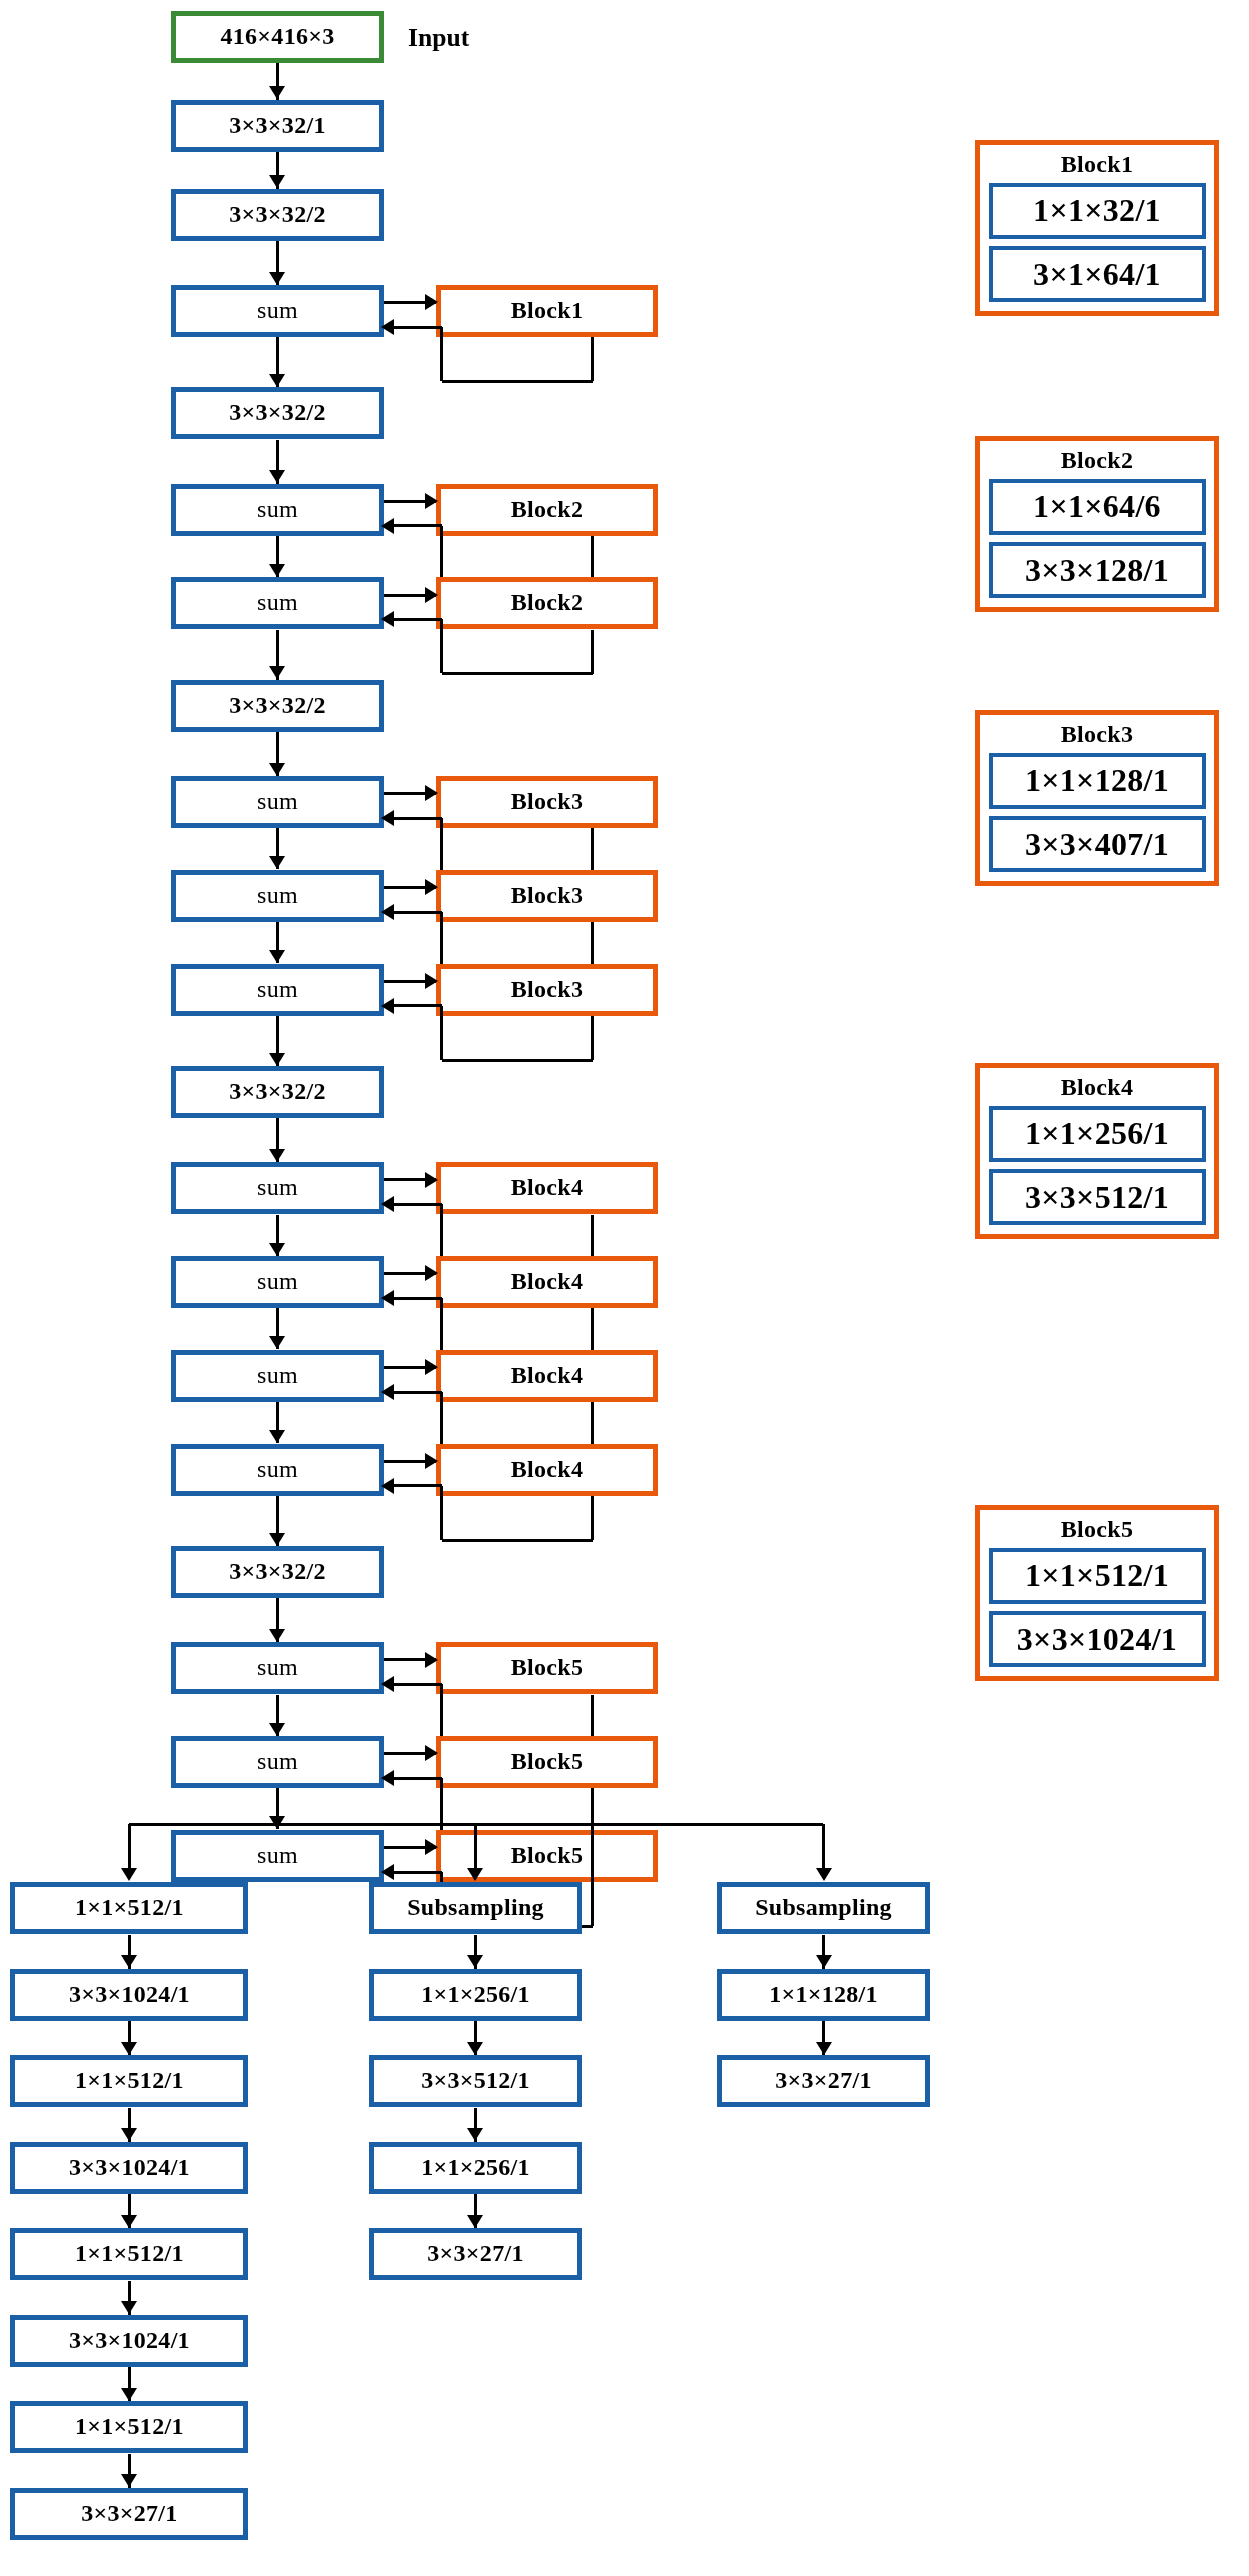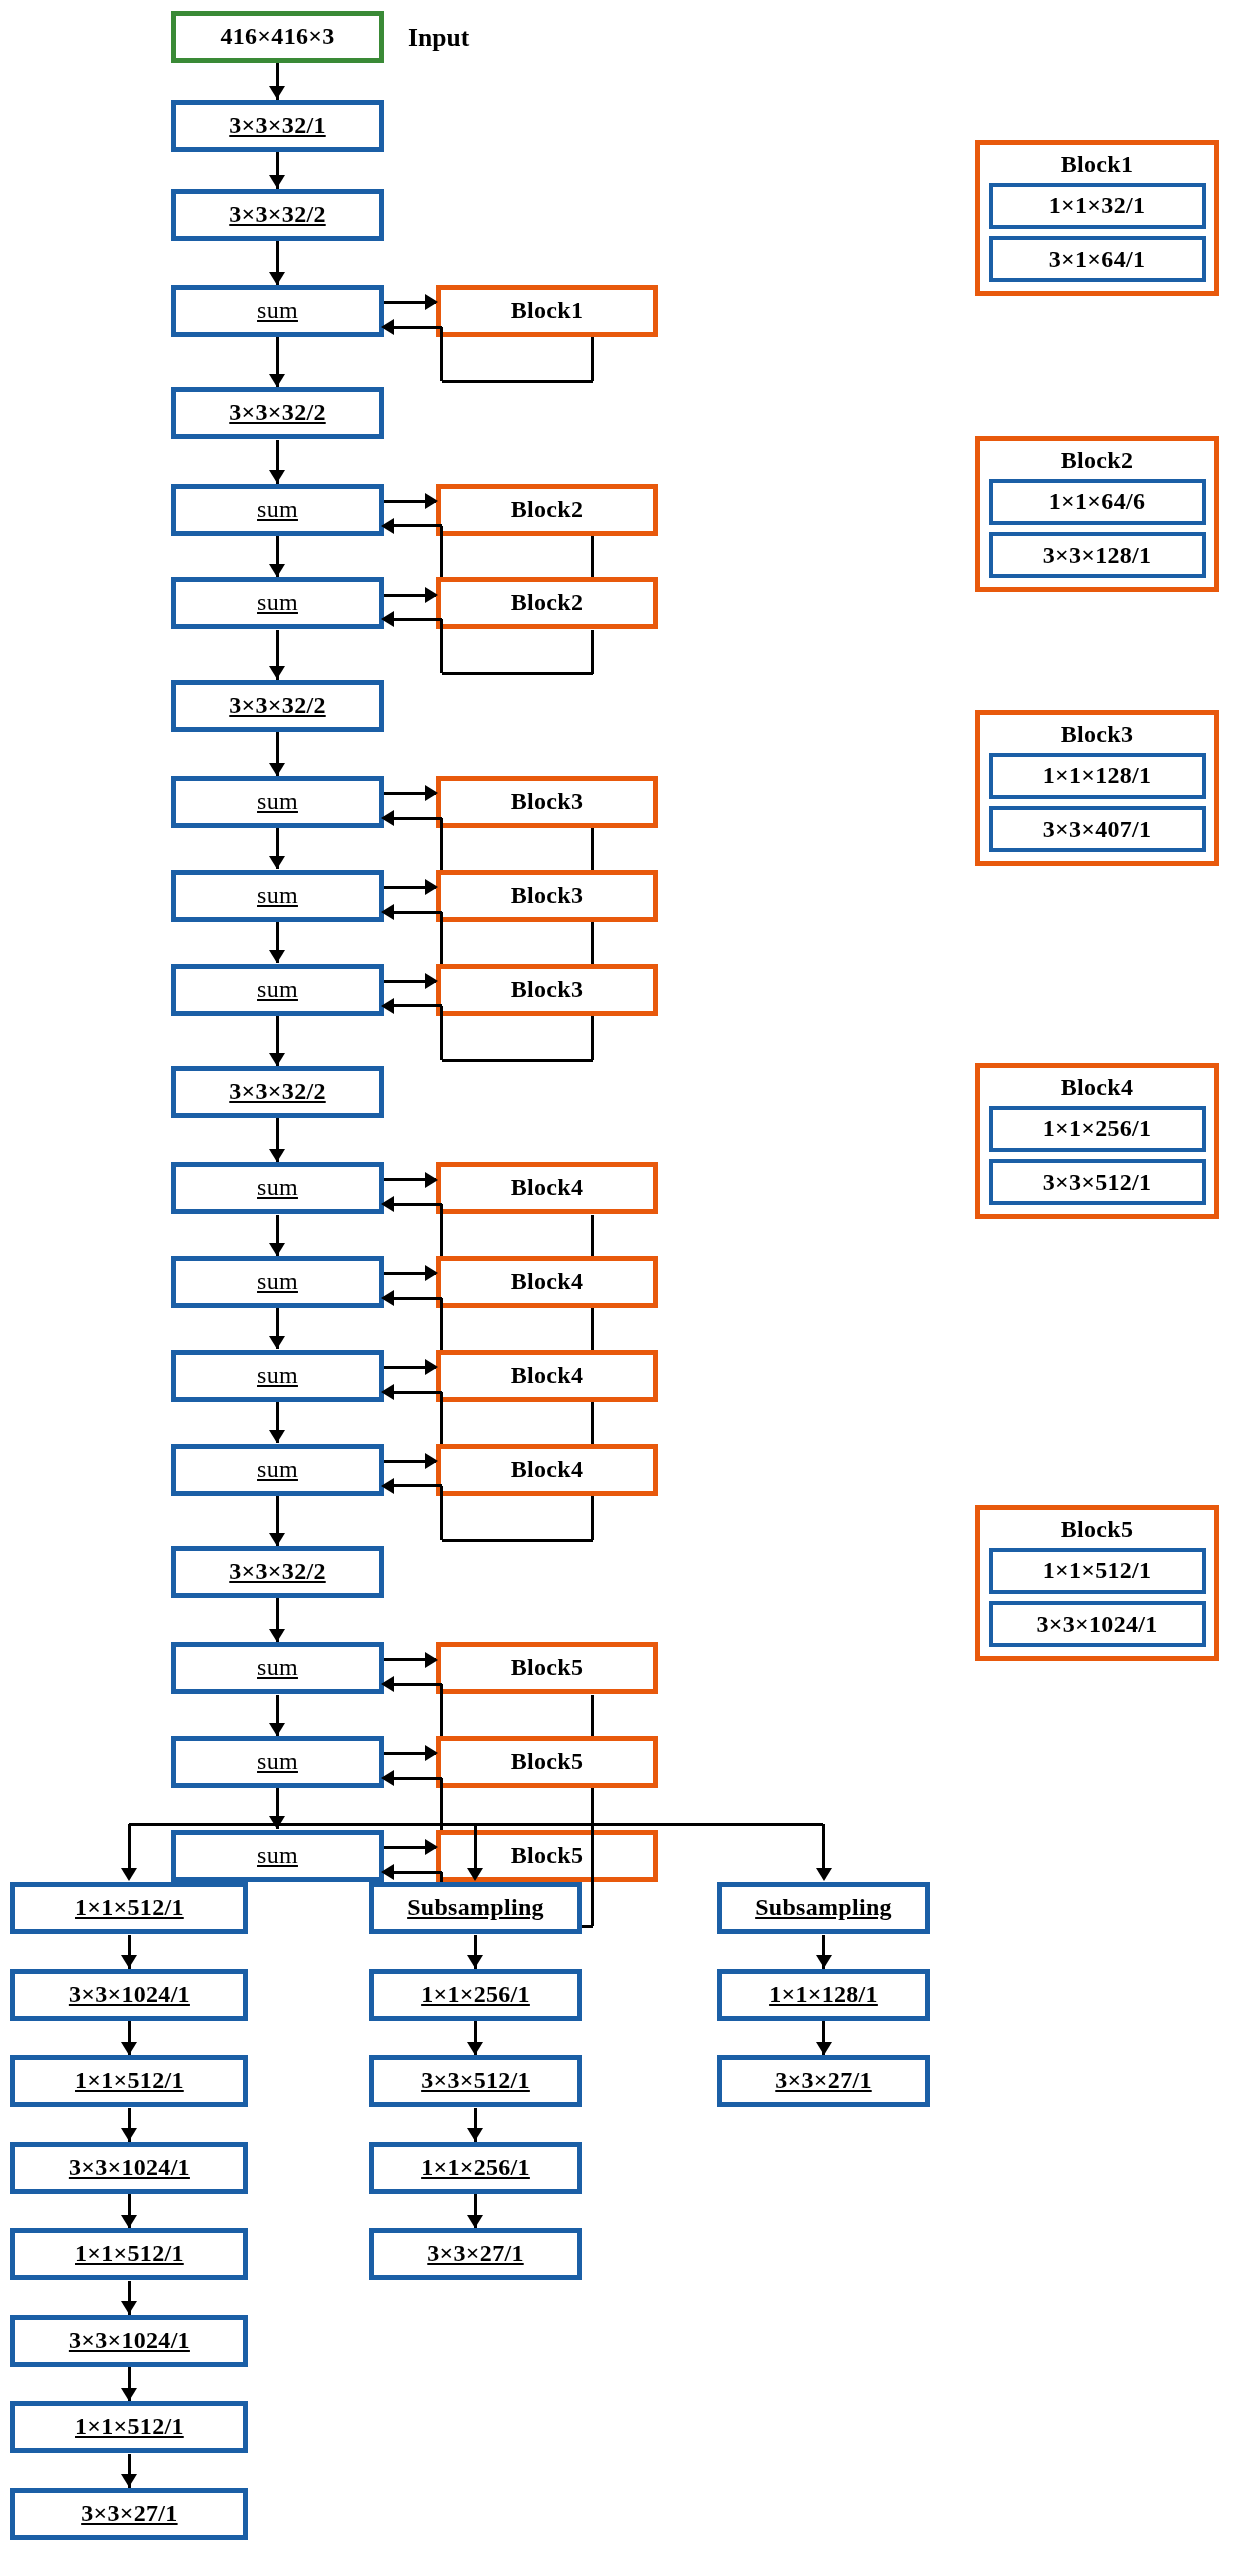--- a/index.html
+++ b/index.html
@@ -26,21 +26,21 @@
     display: flex;
     align-items: center;
     justify-content: center;
     text-align: center;
     font-weight: bold;
     color: #000000;
     line-height: 1.05;
     white-space: nowrap;
     letter-spacing: 0.3px;
   }
-  .node.blue   { border: 5.5px solid #1B5FA6; text-decoration: underline; }
+  .node.blue   { border: 5.5px solid #1B5FA6; }
   .node.orange { border: 5.5px solid #E8590C; }
   .node.green  { border: 5.5px solid #3A8A36; }
 
   .node.conv  { font-size: 24px; }
   .node.sum   { font-size: 24px; font-weight: normal; }
   .node.blk   { font-size: 24px; }
   .node.sub   { font-size: 24px; }
   .node.input { font-size: 24px; }
 
   
@@ -58,21 +58,21 @@
     color: #000;
     padding: 2.4px 0 4.9px 0;
     letter-spacing: 0.3px;
   }
   .legend-row {
     box-sizing: border-box;
     border: 4.9px solid #1B5FA6;
     background: #ffffff;
     text-align: center;
     font-weight: bold;
-    font-size: 24px;
+    font-size: 32px;
     color: #000;
     padding: 5.5px 0;
     margin-bottom: 7.3px;
     white-space: nowrap;
     letter-spacing: 0.3px;
   }
   .legend-row:last-child { margin-bottom: 0; }
 
   
   .freetext {

